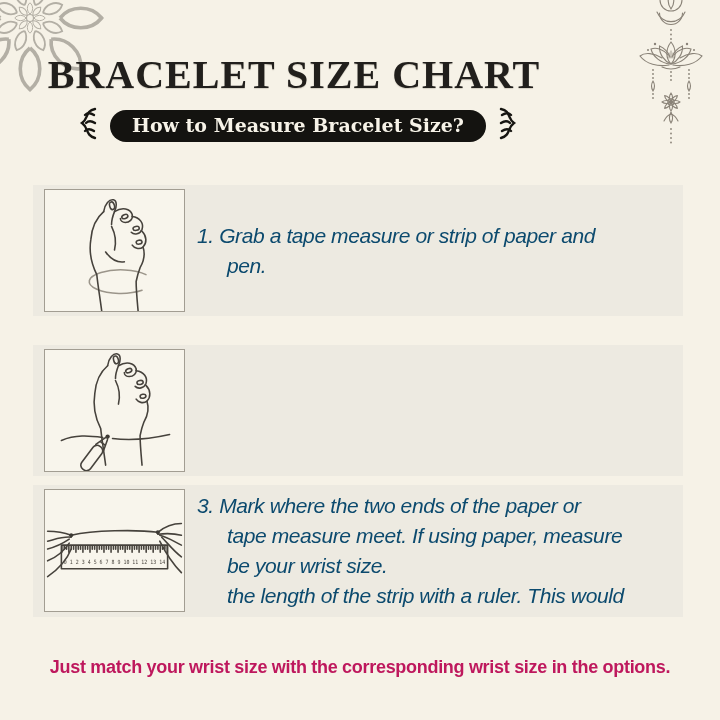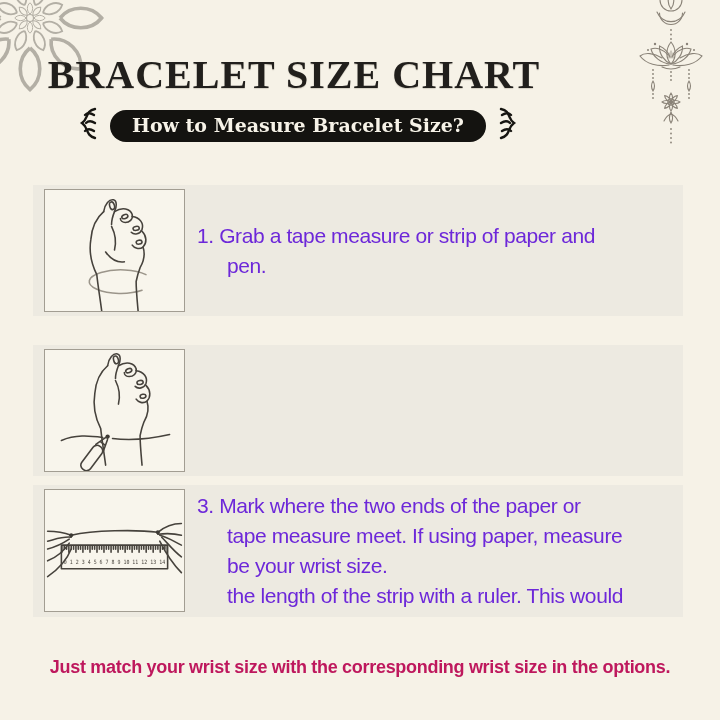--- a/index.html
+++ b/index.html
@@ -37,21 +37,21 @@
   }
   .step.s0{top:185px;} .step.s1{top:345px;} .step.s2{top:485px; height:132px;}
   .illus-box{
     position:absolute; left:11px; top:4px; width:141px; height:123px;
     background:#f8f5ec; border:1px solid #a29d92; box-sizing:border-box;
   }
   .illus-box svg{display:block; width:100%; height:100%;}
   .step-text{
     position:absolute; left:164px; right:6px; top:0; height:100%;
     display:flex; flex-direction:column; justify-content:center;
-    font-size:21px; line-height:30px; letter-spacing:-0.4px; color:#6d28d9;
+    font-size:21px; line-height:30px; letter-spacing:-0.4px; color:#0c4a6e;font-style:italic;
   }
   .step-line{white-space:nowrap;}
   .step-line.cont{padding-left:30px;}
   
   .note{
     position:absolute; top:657px; left:0; width:720px; text-align:center;
     font-size:18px; font-weight:700; letter-spacing:-0.3px; color:#be185d;
   }
   
   .lineart path, .lineart ellipse, .lineart rect, .lineart circle{

